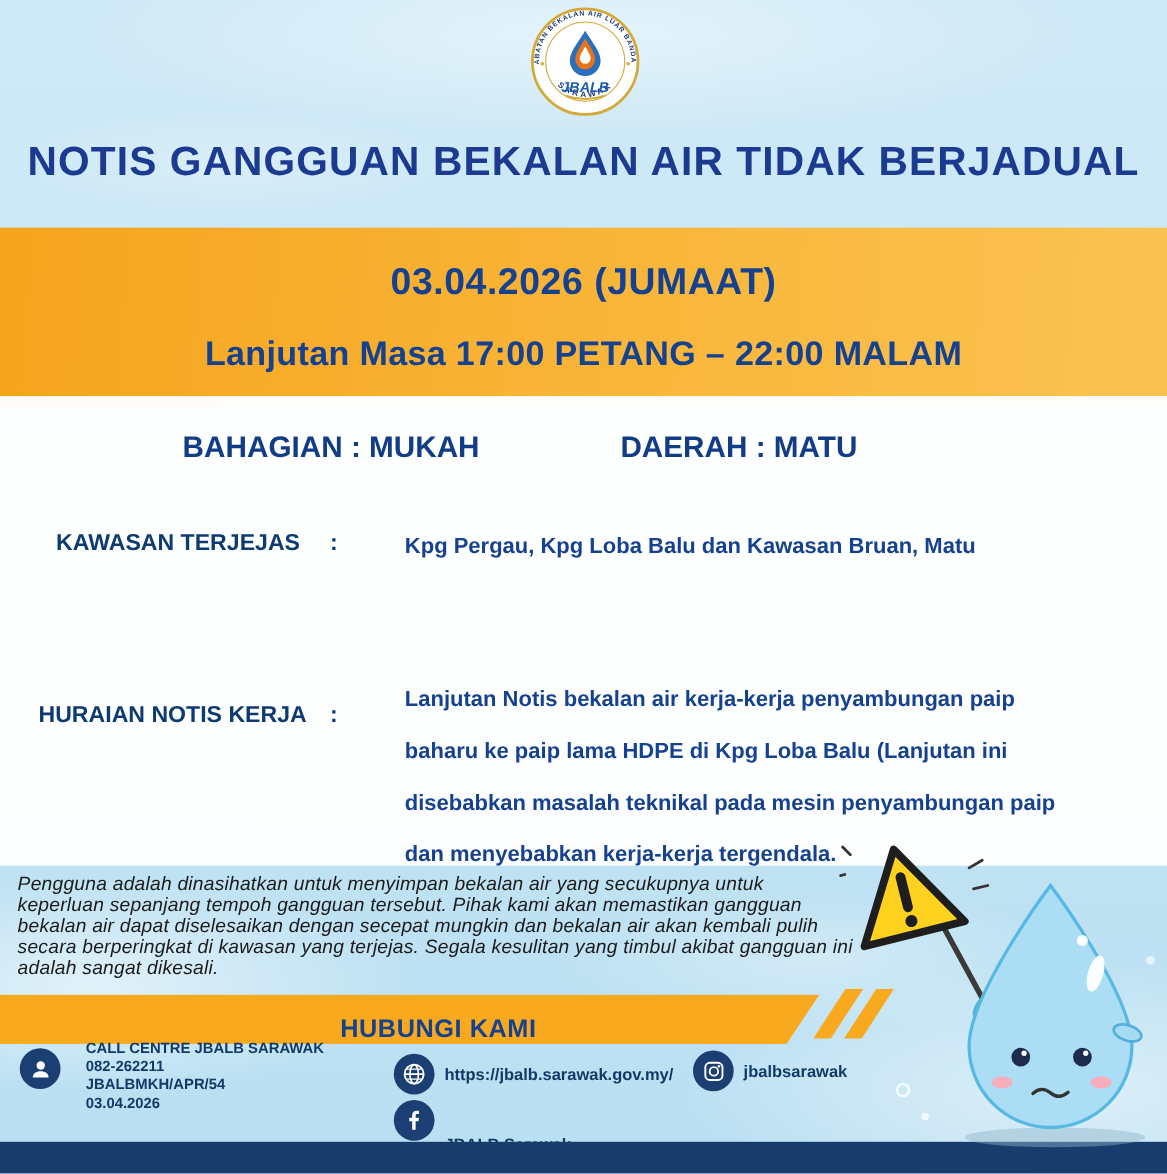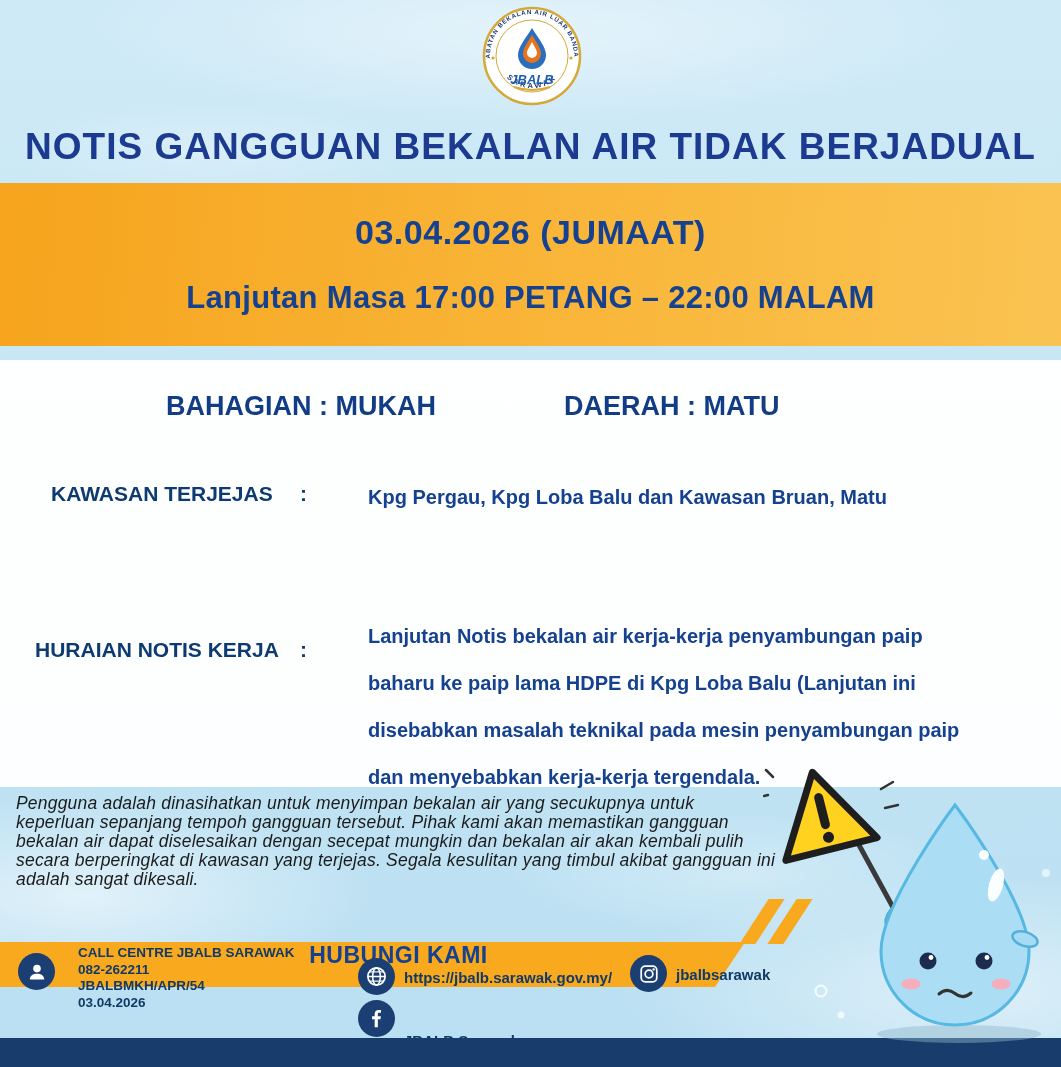--- a/index.html
+++ b/index.html
@@ -26,21 +26,21 @@
   
   .title {
     position:absolute; top:126px; left:0; width:100%;
     text-align:center;
     font-size:37px; font-weight:800; letter-spacing:1px;
     color:#1b3a90;
   }
 
   
   .date-band {
-    position:absolute; left:0; top:183px; width:100%; height:163px;
+    position:absolute; left:0; top:207px; width:100%; height:163px;
     background:linear-gradient(95deg,#f6a41d 0%,#f9b63a 55%,#fac351 100%);
     display:flex; flex-direction:column; align-items:center; justify-content:center; gap:28px;
   }
   .date-line { font-size:34px; font-weight:800; letter-spacing:.5px; color:#15418f; }
   .time-line { font-size:31px; font-weight:800; letter-spacing:.3px; color:#15418f; }
 
   
   .content-panel {
     position:absolute; left:0; top:360px; width:100%; height:427px;
     background:rgba(255,255,255,.97);
@@ -64,24 +64,24 @@
 
   
   .advisory {
     position:absolute; left:16px; top:794px; width:760px;
     font-size:17.5px; font-style:italic; line-height:19px;
     color:#1b1b1b; letter-spacing:.2px;
   }
 
   
   .contact-band {
-    position:absolute; left:0; top:942px; width:745px; height:45px;
+    position:absolute; left:0; top:904px; width:745px; height:45px;
     background:#f8a91e;
     clip-path:polygon(0 0, 100% 0, calc(100% - 30px) 100%, 0 100%);
-    display:flex; align-items:flex-start; justify-content:center;
+    display:flex; align-items:flex-end; justify-content:center;
     padding-left:52px;
   }
   .contact-band-title { font-size:23px; font-weight:800; color:#15418f; letter-spacing:.5px; }
   .band-stripe {
     position:absolute; top:899px; height:45px; width:16px;
     background:#f8a91e; transform:skewX(-33deg);
   }
   .band-stripe.s1 { left:754px; }
   .band-stripe.s2 { left:782px; }
 

